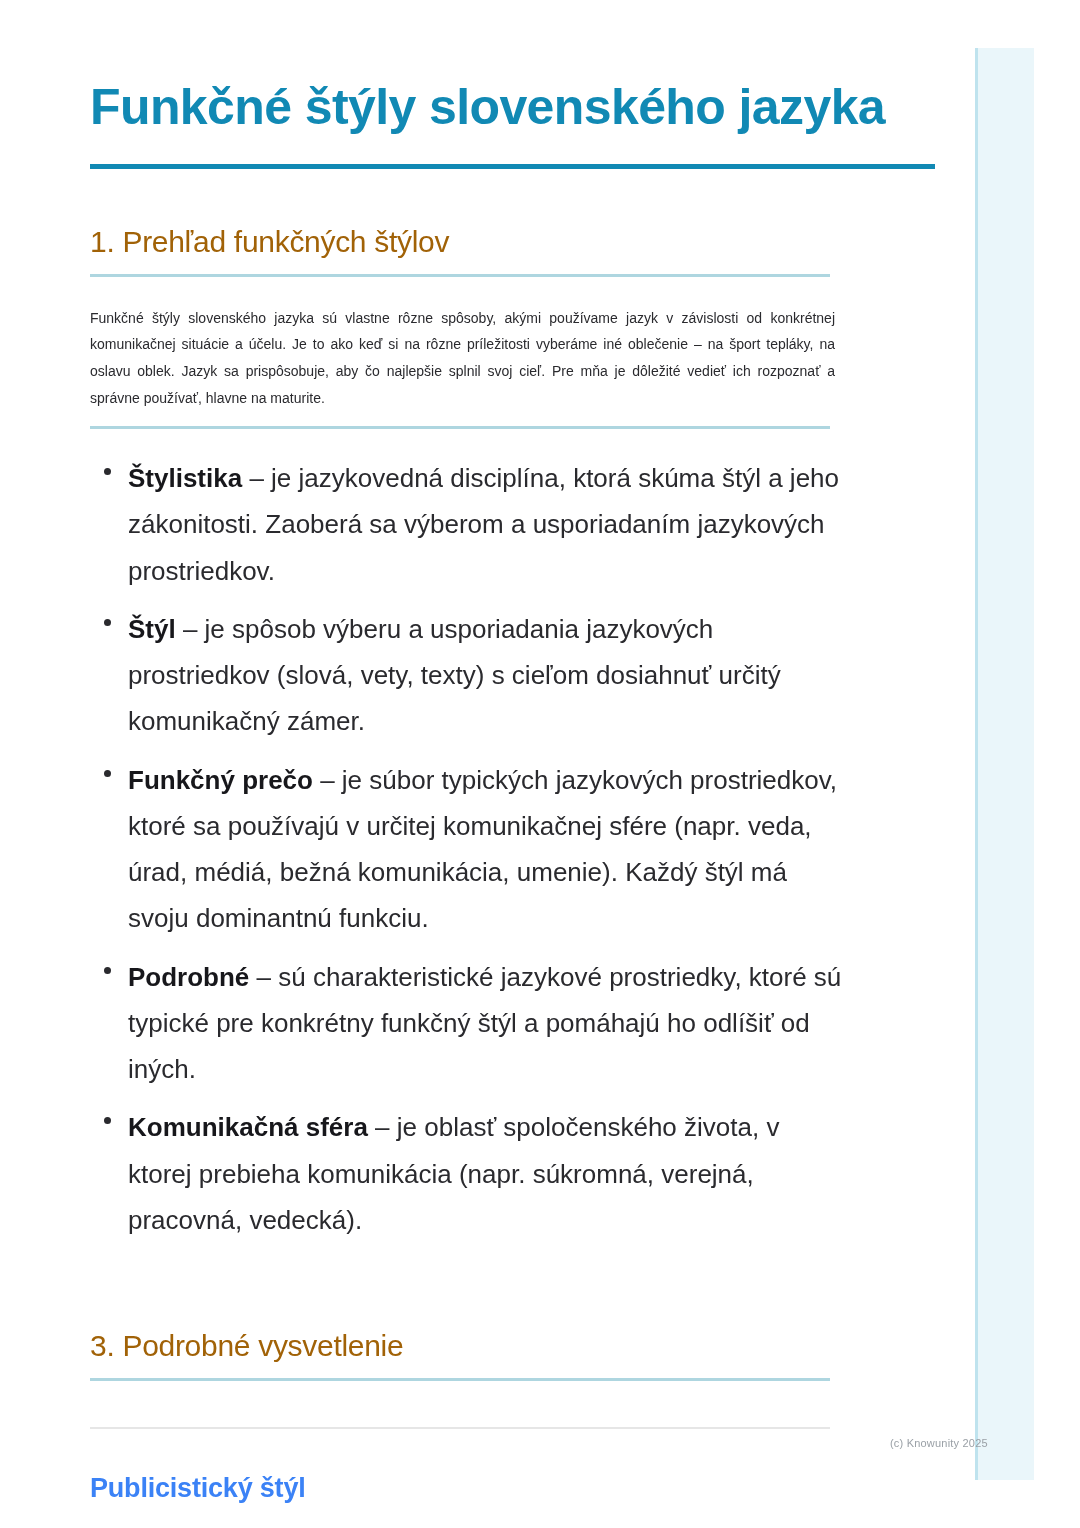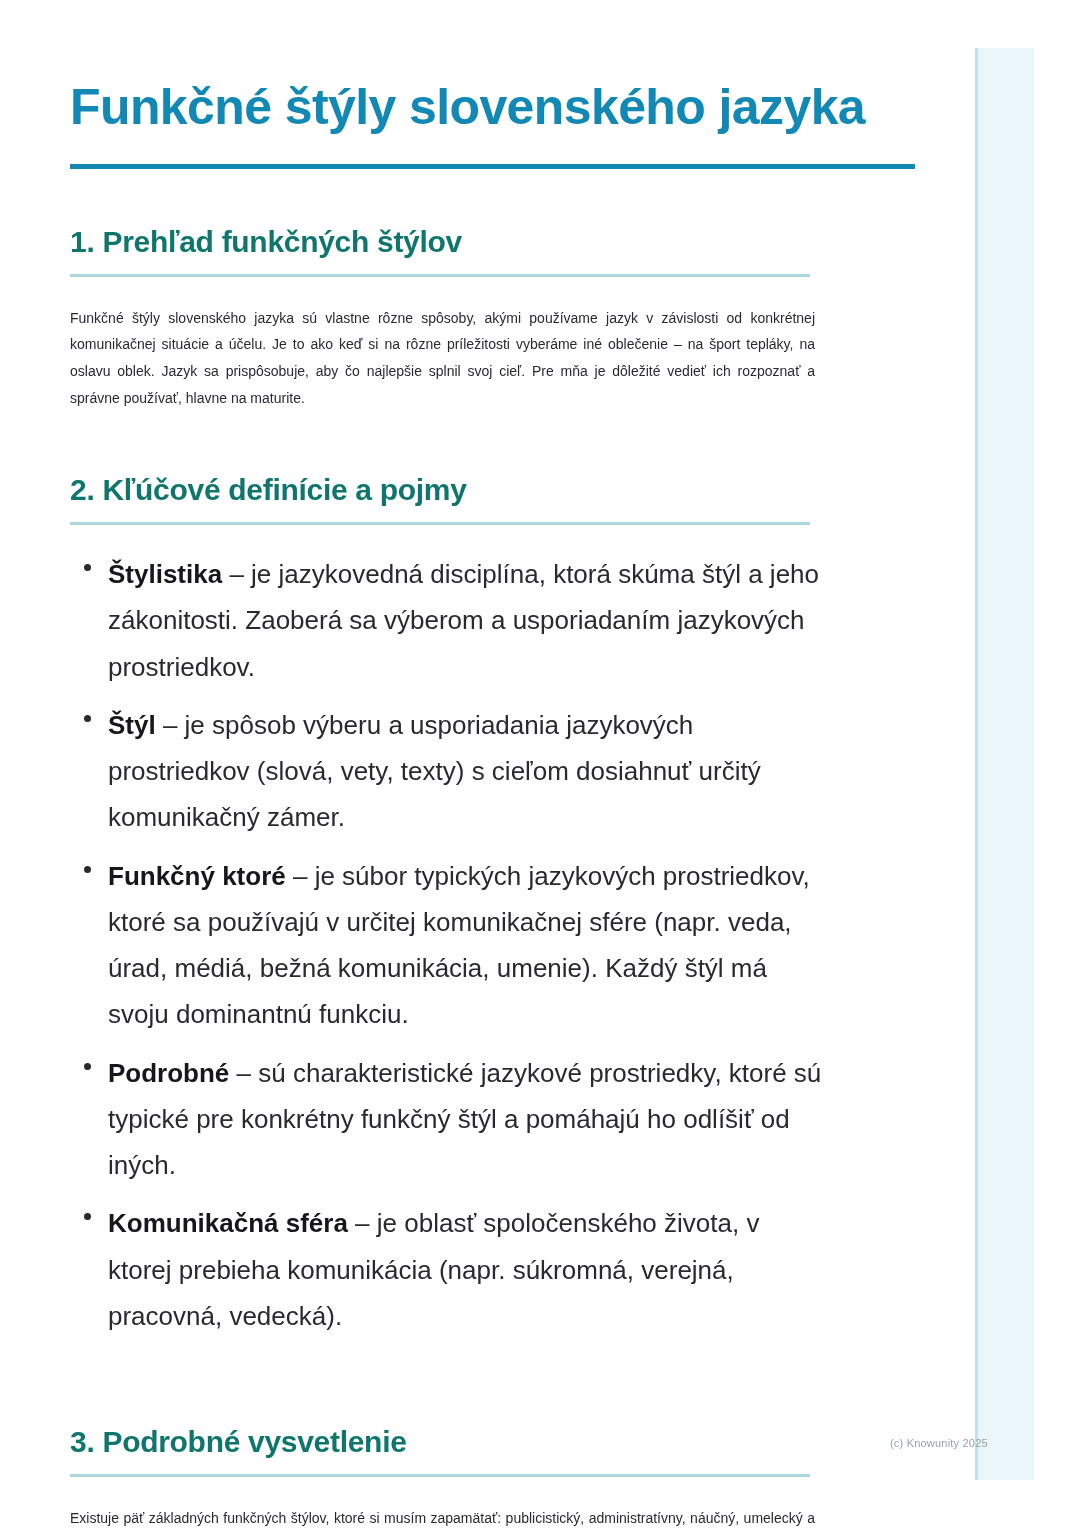--- a/index.html
+++ b/index.html
@@ -28,21 +28,21 @@
     border-left: 3px solid #bfe3ee;
   }
 
   .page {
     position: absolute;
     left: 0;
     top: 0;
     width: 1080px;
     height: 1528px;
     box-sizing: border-box;
-    padding: 78px 150px 0 70px;
+    padding: 78px 150px 0 90px;
   }
 
   
   .doc-title {
     margin: 0;
     font-size: 50px;
     line-height: 1.19;
     font-weight: 700;
     letter-spacing: -0.6px;
     color: #1189b4;
@@ -52,22 +52,22 @@
     margin-top: 26px;
     width: 845px;
     height: 5px;
     background: #1189b4;
   }
 
   
   .section-heading {
     margin: 0;
     font-size: 30px;
-    font-weight: 700;
-    color: #0f766e;
+    font-weight: 400;
+    color: #a16207;
     letter-spacing: -0.3px;
     line-height: 1.2;
   }
   .heading-rule {
     margin-top: 14px;
     width: 740px;
     height: 3px;
     background: #aed6e0;
   }
   .sec-1 { margin-top: 55px; }
@@ -147,48 +147,46 @@
 
 <div class="page">
 
   <h1 class="doc-title">Funkčné štýly slovenského jazyka</h1>
   <div class="title-rule"></div>
 
   <h2 class="section-heading sec-1">1. Prehľad funkčných štýlov</h2>
   <div class="heading-rule"></div>
   <p class="body-para">Funkčné štýly slovenského jazyka sú vlastne rôzne spôsoby, akými používame jazyk v závislosti od konkrétnej komunikačnej situácie a účelu. Je to ako keď si na rôzne príležitosti vyberáme iné oblečenie – na šport tepláky, na oslavu oblek. Jazyk sa prispôsobuje, aby čo najlepšie splnil svoj cieľ. Pre mňa je dôležité vedieť ich rozpoznať a správne používať, hlavne na maturite.</p>
 
-  <h2 class="section-heading sec-2">2. Kľúčové definície a pojmy</h2>
   <div class="heading-rule"></div>
 
   <ul class="term-list">
     <li>
       <span class="bullet-dot"></span>
       <span class="term">Štylistika</span><span class="desc"> – je jazykovedná disciplína, ktorá skúma štýl a jeho zákonitosti. Zaoberá sa výberom a usporiadaním jazykových prostriedkov.</span>
     </li>
     <li>
       <span class="bullet-dot"></span>
       <span class="term">Štýl</span><span class="desc"> – je spôsob výberu a usporiadania jazykových prostriedkov (slová, vety, texty) s cieľom dosiahnuť určitý komunikačný zámer.</span>
     </li>
     <li>
       <span class="bullet-dot"></span>
-      <span class="term">Funkčný ktoré</span><span class="desc"> – je súbor typických jazykových prostriedkov, ktoré sa používajú v určitej komunikačnej sfére (napr. veda, úrad, médiá, bežná komunikácia, umenie). Každý štýl má svoju dominantnú funkciu.</span>
+      <span class="term">Funkčný prečo</span><span class="desc"> – je súbor typických jazykových prostriedkov, ktoré sa používajú v určitej komunikačnej sfére (napr. veda, úrad, médiá, bežná komunikácia, umenie). Každý štýl má svoju dominantnú funkciu.</span>
     </li>
     <li>
       <span class="bullet-dot"></span>
       <span class="term">Podrobné</span><span class="desc"> – sú charakteristické jazykové prostriedky, ktoré sú typické pre konkrétny funkčný štýl a pomáhajú ho odlíšiť od iných.</span>
     </li>
     <li>
       <span class="bullet-dot"></span>
       <span class="term">Komunikačná sféra</span><span class="desc"> – je oblasť spoločenského života, v ktorej prebieha komunikácia (napr. súkromná, verejná, pracovná, vedecká).</span>
     </li>
   </ul>
 
   <h2 class="section-heading sec-3">3. Podrobné vysvetlenie</h2>
   <div class="heading-rule"></div>
-  <p class="body-para">Existuje päť základných funkčných štýlov, ktoré si musím zapamätať: publicistický, administratívny, náučný, umelecký a hovorový.</p>
 
   <div class="soft-divider"></div>
   <h3 class="sub-heading">Publicistický štýl</h3>
 
 </div>
 
 <div class="watermark">(c) Knowunity 2025</div>
 
 </body></html>

